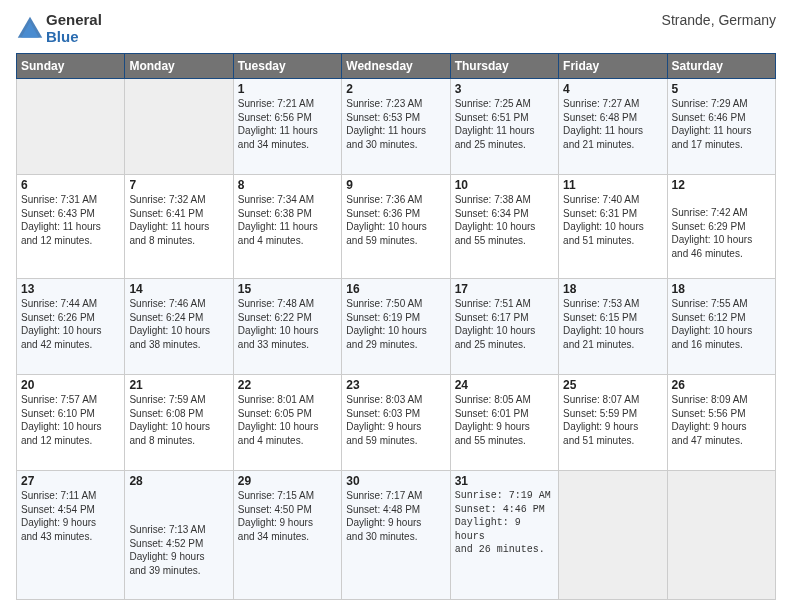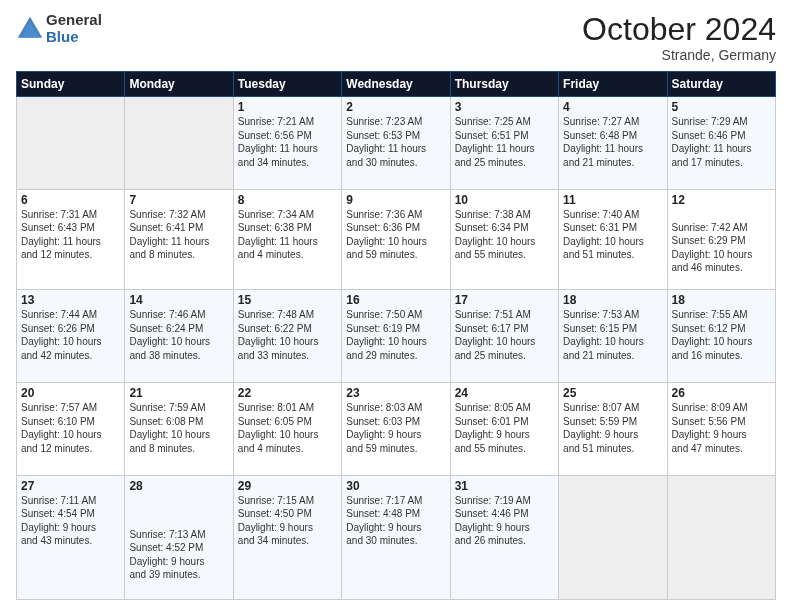--- a/index.html
+++ b/index.html
@@ -60,21 +60,21 @@
     .location {
       font-size: 14px;
       color: #444;
     }
     table {
       width: 100%;
       border-collapse: collapse;
       flex: 1;
     }
     thead tr th {
-      background: #0f172a;
+      background: #737373;
       color: #fff;
       font-size: 12px;
       font-weight: bold;
       padding: 5px 4px;
       text-align: left;
       border: 1px solid #1a4a80;
     }
     tbody tr td {
       vertical-align: top;
       padding: 3px 4px;
@@ -114,21 +114,20 @@
         <rect x="0" y="0" width="32" height="32" fill="none"></rect>
         <polygon points="16,2 30,26 2,26" fill="#2b6cb0" opacity="0.85"></polygon>
         <polygon points="16,8 26,26 6,26" fill="#4a90d9" opacity="0.7"></polygon>
       </svg>
       <div class="logo-text">
         <span class="logo-general">General</span>
         <span class="logo-blue">Blue</span>
       </div>
     </div>
     <div class="title-block">
-      <div class="month-title">October 2024</div>
       <div class="location">Strande, Germany</div>
     </div>
   </div>
 
   <table>
     <thead>
       <tr>
       <th>Sunday</th>
           <th>Monday</th>
           <th>Tuesday</th>
@@ -355,21 +354,21 @@
           </td>
           <td>
             <span class="day-num">30</span>
             <div class="cell-text" style="white-space: pre-line;">Sunrise: 7:17 AM
 Sunset: 4:48 PM
 Daylight: 9 hours
 and 30 minutes.</div>
           </td>
           <td>
             <span class="day-num">31</span>
-            <div class="cell-text" style="white-space: pre-line;">Sunrise: 7:19 AM
+            <div class="cell-text" style="white-space: pre-line; font-family: Liberation Mono, monospace;">Sunrise: 7:19 AM
 Sunset: 4:46 PM
 Daylight: 9 hours
 and 26 minutes.</div>
           </td>
           <td class="empty-cell"></td>
           <td class="empty-cell"></td>
         </tr>
       </tbody>
   </table>
 </div>

